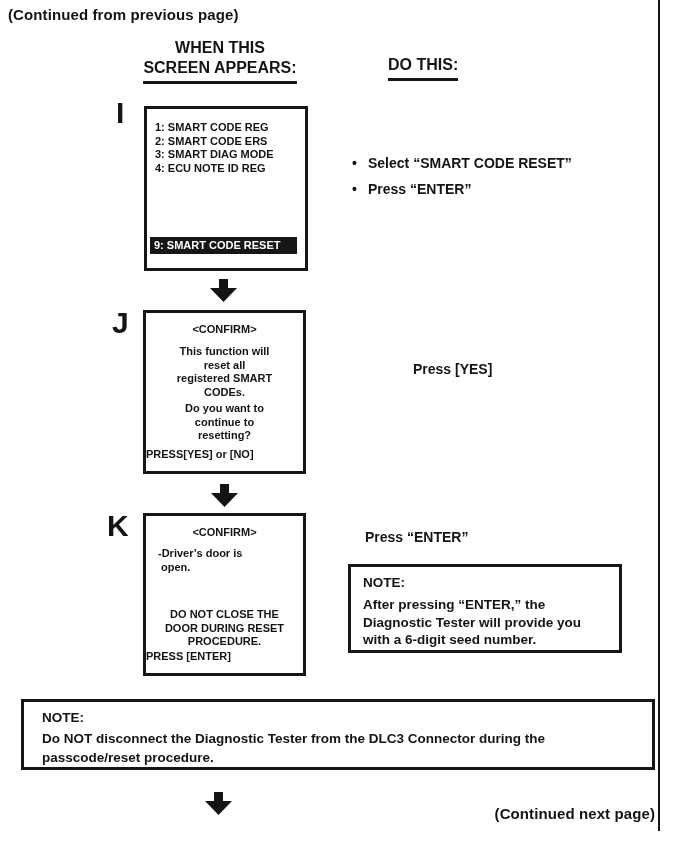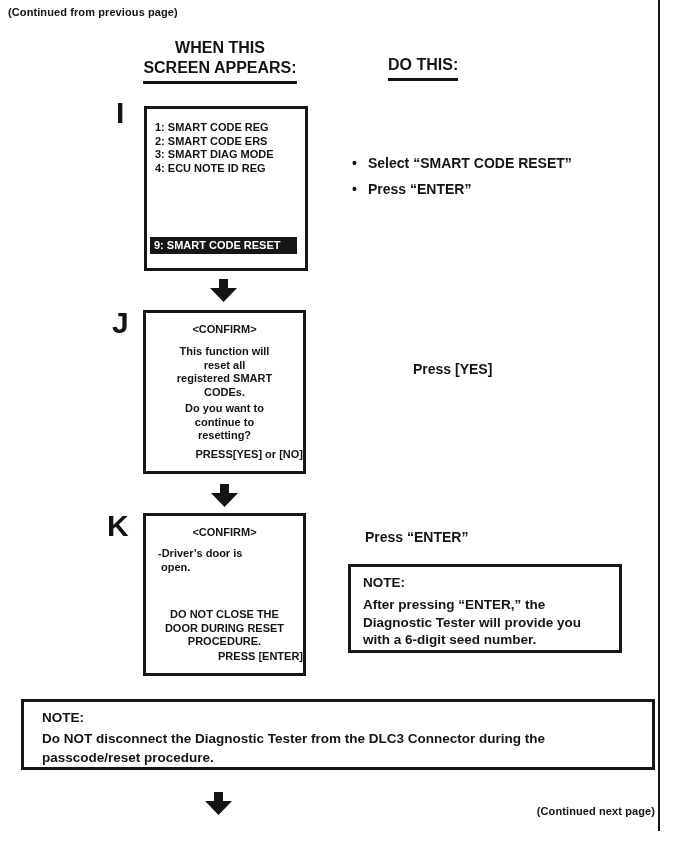--- a/index.html
+++ b/index.html
@@ -4,38 +4,38 @@
 <style>
   html,body { margin:0; padding:0; background:#ffffff; }
   .page {
     position:relative; width:691px; height:851px; background:#ffffff;
     font-family:"Liberation Sans", sans-serif; font-weight:bold; color:#141414;
     overflow:hidden;
   }
   .abs { position:absolute; }
   .pre  { white-space:pre-line; }
   .prex { white-space:pre; }
-  .small { font-size:11px; letter-spacing:0.1px; }
+  .small { font-size:15px; letter-spacing:0.1px; }
   .hdr { font-size:16px; line-height:20px; }
   .uline { display:inline-block; border-bottom:3px solid #141414; padding-bottom:3px; }
   .steplabel { font-size:30px; line-height:30px; }
   .screen {
     border:3px solid #161616; background:#fff; box-sizing:border-box;
     text-align:center; font-size:11px; line-height:13.5px;
   }
   .scr-title { padding-top:8px; line-height:13px; }
   .menu { text-align:left; padding-left:8px; margin-top:12px; }
   .menu div { line-height:13.5px; }
   .hl {
     position:absolute; left:3px; bottom:14px; width:147px; box-sizing:border-box;
     background:#161616; color:#ffffff; text-align:left; padding:2px 0 2px 4px;
   }
   .scr-body1 { margin-top:9px; }
   .scr-body2 { margin-top:3px; }
-  .scr-footer { position:absolute; bottom:10px; left:0; width:100%; text-align:right; }
+  .scr-footer { position:absolute; bottom:10px; left:0; width:100%; text-align:left; }
   .k-body1 { text-align:left; margin:8px 0 0 12px; line-height:13.5px; }
   .k-body2 { margin-top:34px; }
   .instr { font-size:14px; }
   .instr-row { display:flex; align-items:baseline; height:26px; }
   .bullet { width:16px; }
   .notebox { border:3px solid #161616; box-sizing:border-box; background:#fff; }
   .note-title { font-size:13.5px; }
   .note-body { font-size:13.5px; }
   .vline { left:658px; top:0; width:2px; height:831px; background:#141414; }
   .arrow { line-height:0; }

